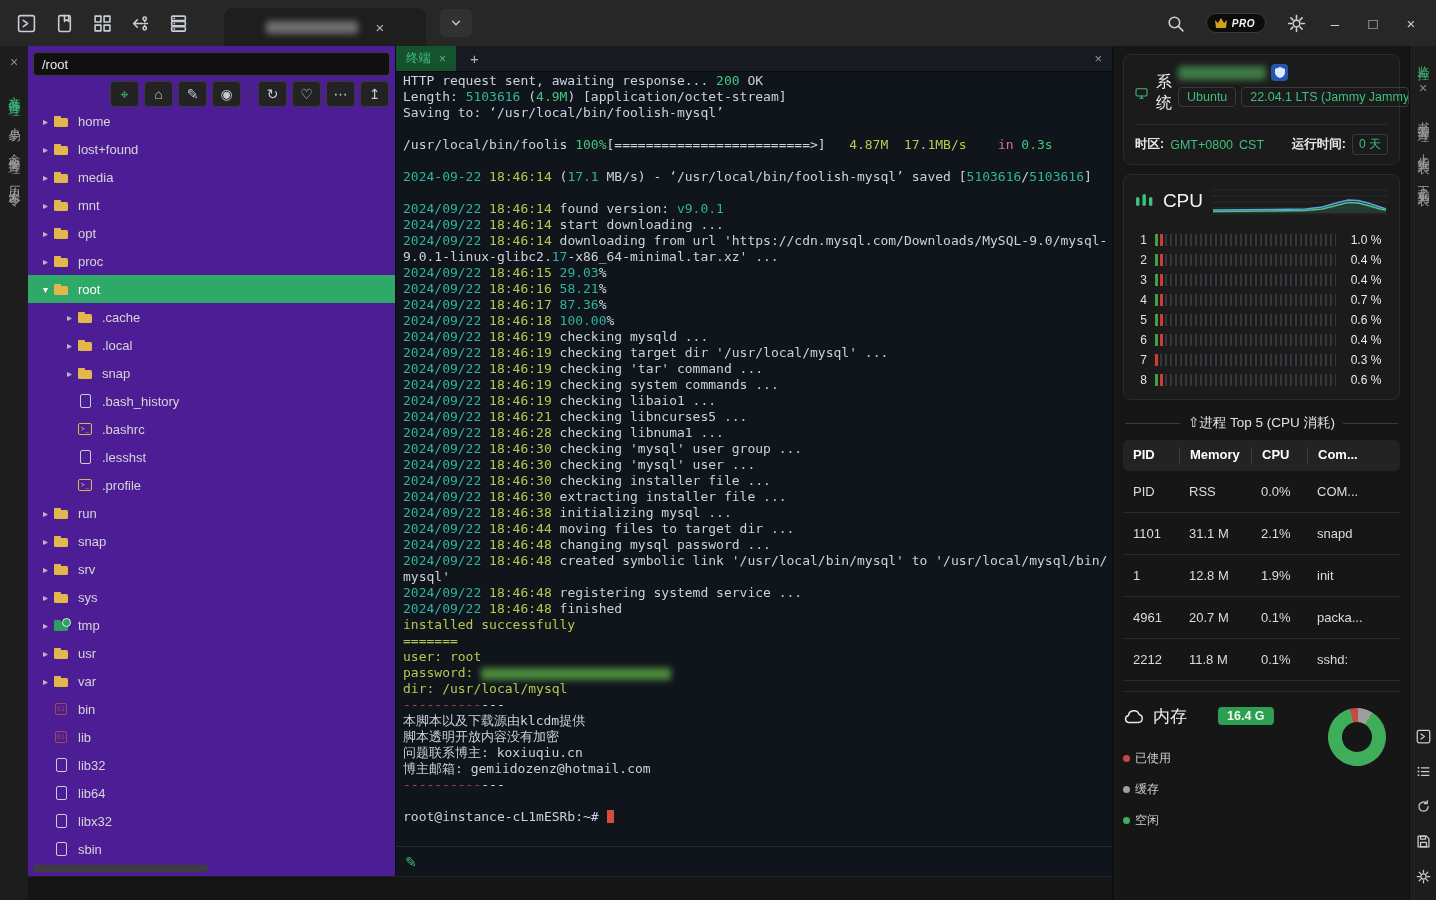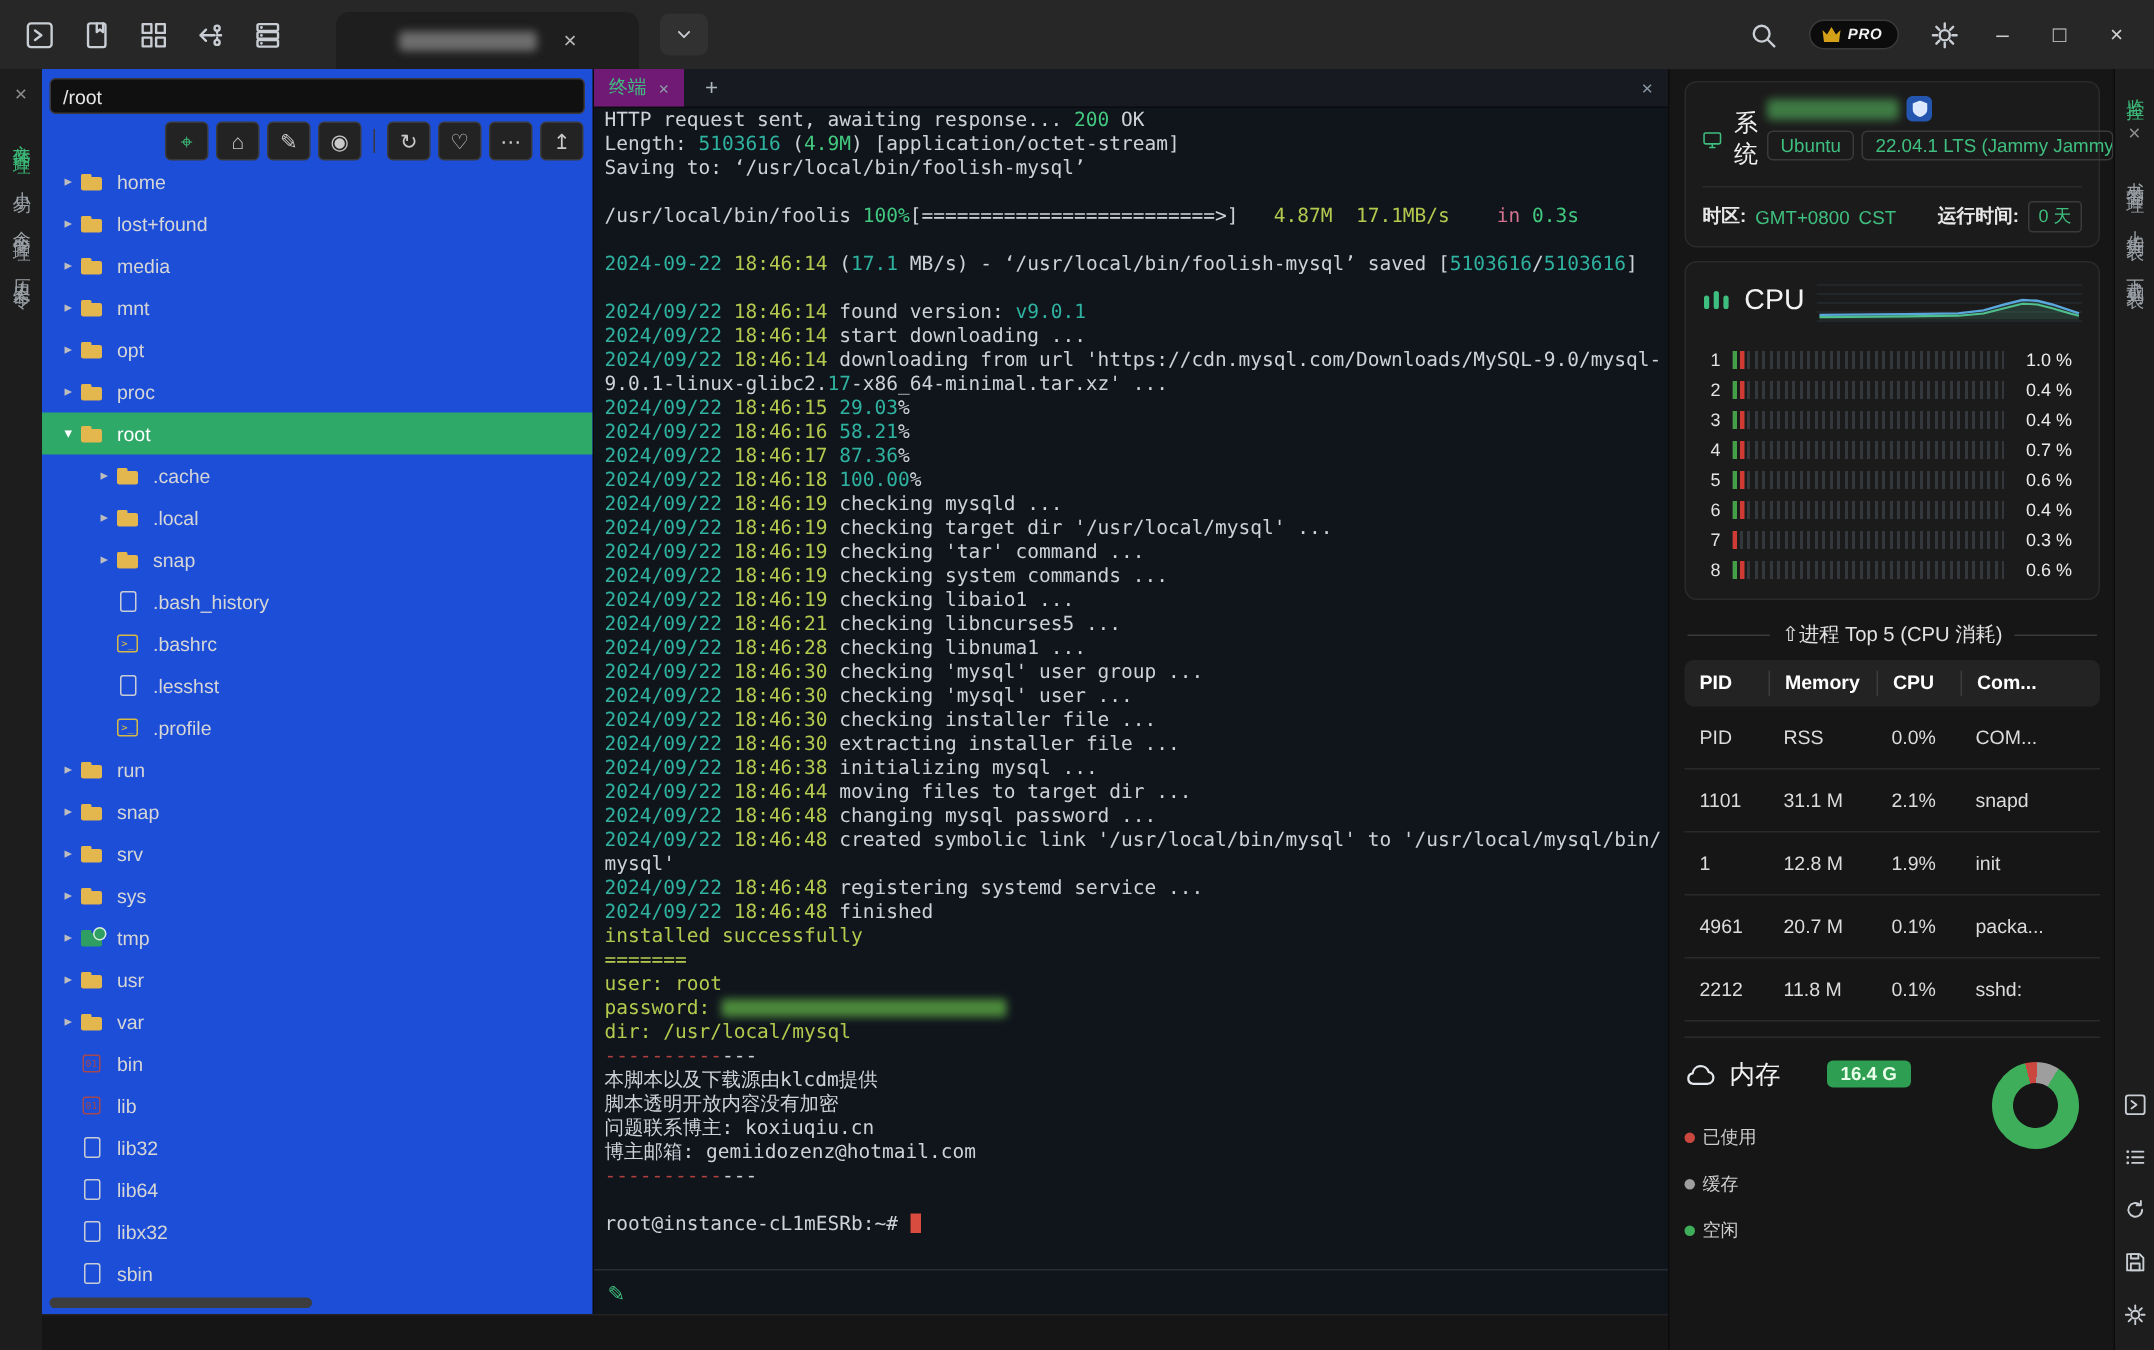--- a/index.html
+++ b/index.html
@@ -21,21 +21,21 @@
   
   .rail{position:absolute;top:46px;bottom:0;background:#1d1d1d;display:flex;flex-direction:column;align-items:center;}
   .rail-left{left:0;width:28px;border-right:1px solid #0b0b0b;}
   .rail-right{right:0;width:26px;border-left:1px solid #0b0b0b;}
   .rail .close{color:#8d8d8d;font-size:14px;cursor:pointer;margin:8px 0 6px;}
   .rail-item{writing-mode:vertical-rl;letter-spacing:3px;font-size:12px;color:#9aa0a6;margin:10px 0;cursor:pointer;}
   .rail-item.active{color:#3cb878;}
   .rail-bottom{margin-top:auto;display:flex;flex-direction:column;gap:15px;padding-bottom:14px;align-items:center;}
   .rail-bottom .tb-ic svg{width:15px;height:15px;}
   
-  .file-panel{position:absolute;left:28px;top:46px;width:367px;bottom:23px;background:#1d4ed8;border-right:1px solid #0b0b0b;}
+  .file-panel{position:absolute;left:28px;top:46px;width:367px;bottom:23px;background:#4c1d95;border-right:1px solid #0b0b0b;}
   .path-row{padding:6px 5px 0 5px;}
   .path-input{width:100%;box-sizing:border-box;height:24px;background:#101010;border:1px solid #3a3a3a;border-radius:4px;
     color:#e8e8e8;font-size:13px;padding:0 8px;font-family:"Liberation Sans",sans-serif;outline:none;}
   .fm-toolbar{display:flex;justify-content:flex-end;align-items:center;gap:5px;padding:5px 6px 4px;}
   .fm-btn{width:27px;height:24px;background:#232323;border:1px solid #3a3a3a;border-radius:4px;color:#c9c9c9;
     display:flex;align-items:center;justify-content:center;font-size:14px;cursor:pointer;}
   .fm-btn.accent{color:#3cb878;}
   .fm-sep{width:1px;height:16px;background:#3a3a3a;margin:0 3px;}
   .tree{position:absolute;top:61px;left:0;right:0;bottom:18px;overflow:hidden;}
   .tree-row{height:28px;display:flex;align-items:center;color:#d6d6d6;font-size:13px;cursor:pointer;}
@@ -50,21 +50,21 @@
   .ic .clk{position:absolute;right:-2px;top:1px;width:7px;height:7px;border:1.5px solid #d6efe0;border-radius:50%;background:#2f9e62;z-index:2;}
   .ic-file::before{content:'';position:absolute;left:3px;top:1px;width:9px;height:12px;border:1.5px solid #c9ced6;border-radius:2px;}
   .ic-script::before{content:'>_';position:absolute;left:1px;top:2px;width:12px;height:10px;border:1.5px solid #d7b945;border-radius:2px;
     color:#d7b945;font-size:7px;line-height:10px;text-align:center;font-family:"DejaVu Sans Mono",monospace;}
   .ic-bin::before{content:'01';position:absolute;left:2px;top:2px;width:10px;height:10px;border:1.5px solid #a3494f;border-radius:2px;
     color:#a3494f;font-size:6.5px;line-height:10px;text-align:center;font-family:"DejaVu Sans Mono",monospace;}
   .hscroll{position:absolute;left:5px;bottom:5px;width:175px;height:7px;border-radius:4px;background:#3d3d3d;cursor:pointer;}
   
   .terminal-panel{position:absolute;left:396px;top:46px;width:716px;bottom:23px;background:#10151c;}
   .term-tabbar{height:25px;background:#171b21;display:flex;align-items:center;border-bottom:1px solid #090b0e;}
-  .term-tab{height:25px;display:flex;align-items:center;gap:8px;background:#701a75;padding:0 10px;}
+  .term-tab{height:25px;display:flex;align-items:center;gap:8px;background:#14532d;padding:0 10px;}
   .term-tab .lbl{color:#3fbf7f;font-size:12.5px;}
   .term-tab .close{color:#8d98a5;font-size:12px;cursor:pointer;}
   .term-plus{color:#aeb6bf;font-size:15px;margin-left:14px;cursor:pointer;}
   .term-close-r{margin-left:auto;margin-right:10px;color:#8d98a5;font-size:13px;cursor:pointer;}
   .term-out{position:absolute;top:27px;left:7px;right:4px;bottom:34px;font-family:"DejaVu Sans Mono",monospace;
     font-size:13px;line-height:16px;color:#ccd2da;cursor:text;}
   .tl{white-space:pre-wrap;word-break:break-all;min-height:16px;}
   .c-w{color:#ccd2da;} .c-g{color:#42c87f;} .c-y{color:#b4c94e;} .c-t{color:#2fb3a0;} .c-p{color:#d4718e;} .c-r{color:#b0413e;}
   .cursor{display:inline-block;width:7px;height:13px;background:#d84b3f;vertical-align:-2px;}
   .term-blur{display:inline-block;height:12px;border-radius:2px;background:#4d8a3c;filter:blur(3px);vertical-align:middle;}

